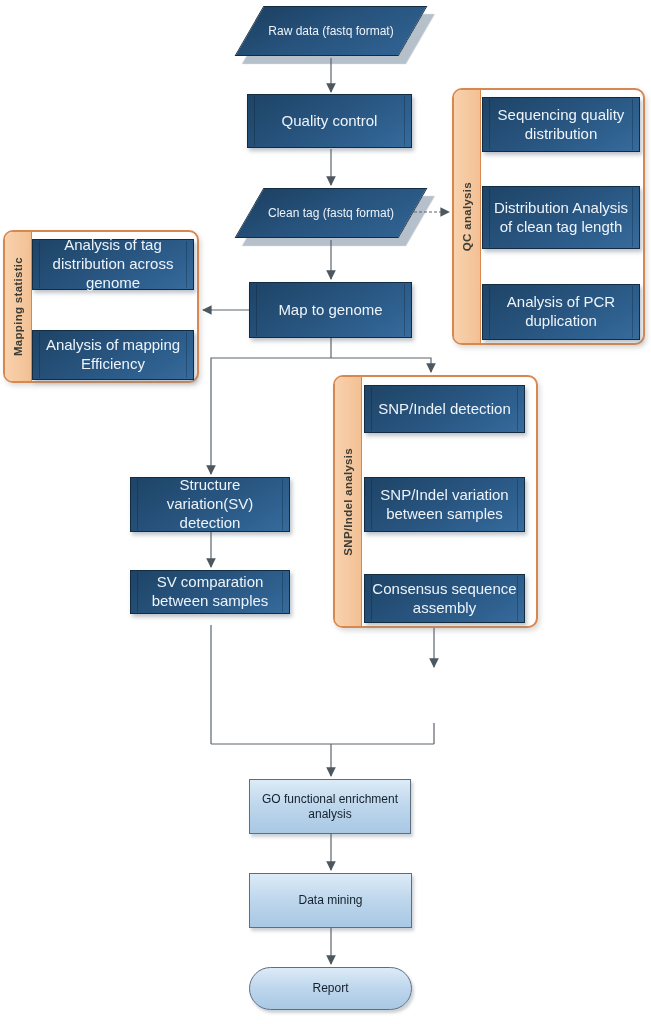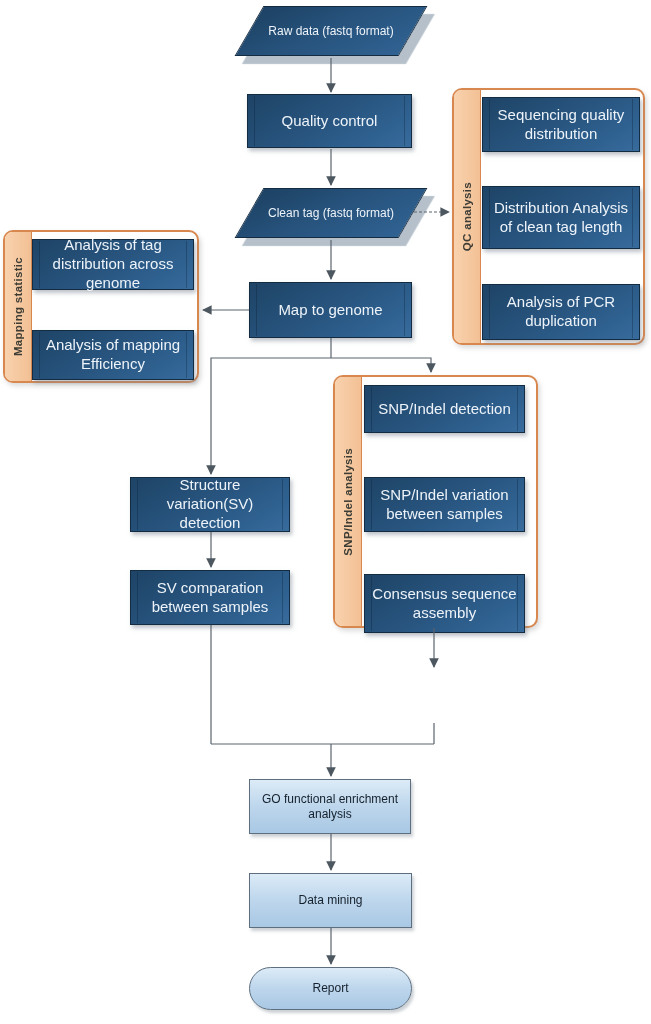--- a/index.html
+++ b/index.html
@@ -137,29 +137,29 @@
   <div class="group" style="left:333px;top:375px;width:205px;height:253px">
     <div class="group-sidebar">
       <span class="vtext">SNP/Indel analysis</span>
     </div>
     <div class="node dark item" style="left:29px;top:8px;width:161px;height:48px">
       <span class="lbl">SNP/Indel detection</span>
     </div>
     <div class="node dark item" style="left:29px;top:100px;width:161px;height:55px">
       <span class="lbl">SNP/Indel variation between samples</span>
     </div>
-    <div class="node dark item" style="left:29px;top:197px;width:161px;height:59px">
+    <div class="node dark item" style="left:29px;top:197px;width:161px;height:49px">
       <span class="lbl">Consensus sequence assembly</span>
     </div>
   </div>
 
   <div class="node dark" style="left:130px;top:477px;width:160px;height:55px">
     <span class="lbl">Structure variation(SV) detection</span>
   </div>
-  <div class="node dark" style="left:130px;top:570px;width:160px;height:55px">
+  <div class="node dark" style="left:130px;top:570px;width:160px;height:44px">
     <span class="lbl">SV comparation between samples</span>
   </div>
 
 
   <div class="node light" style="left:249px;top:779px;width:162px;height:55px">
     <span class="lbl">GO functional enrichment analysis</span>
   </div>
   <div class="node light" style="left:249px;top:873px;width:163px;height:55px">
     <span class="lbl">Data mining</span>
   </div>

